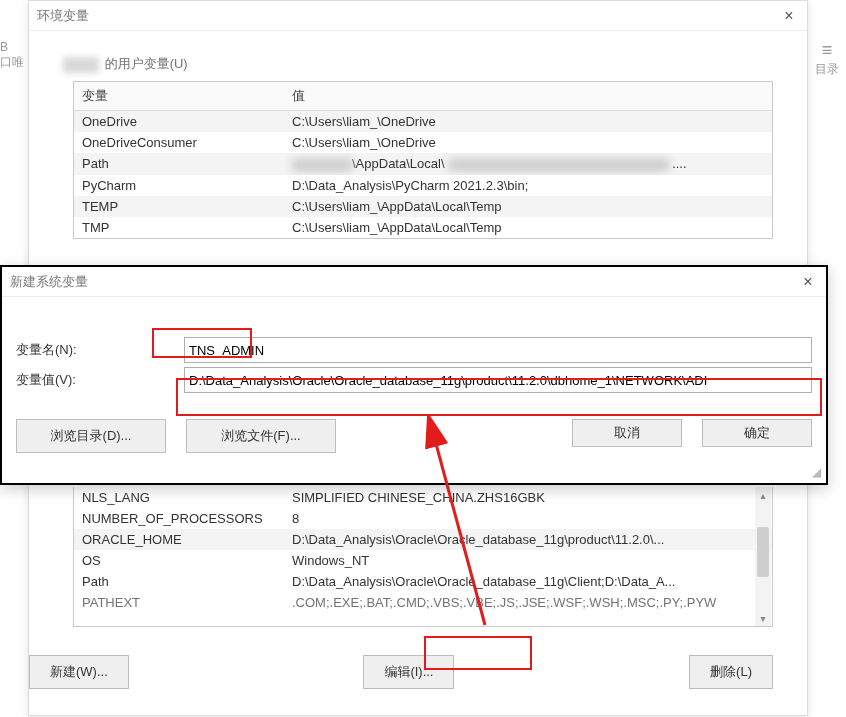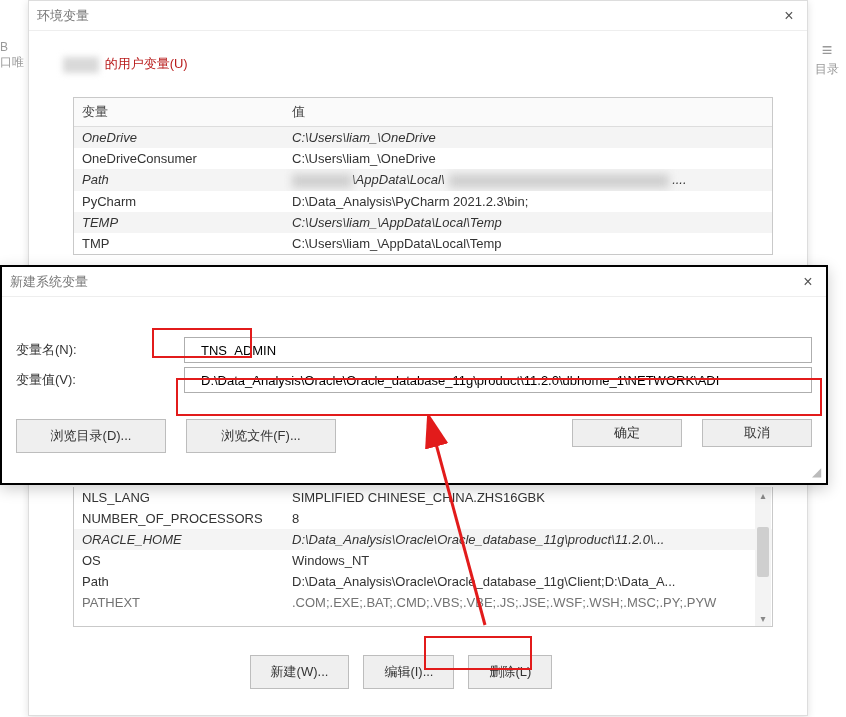--- a/index.html
+++ b/index.html
@@ -36,32 +36,32 @@
     border-bottom: 1px solid #eee;
   }
   .titlebar .title { flex: 1; }
   .close-x {
     width: 20px; height: 20px; line-height: 20px;
     text-align: center; color: #555; font-size: 16px;
     cursor: pointer;
   }
   .section-label {
     padding: 24px 0 8px 34px;
-    color: #b91c1c;
+    color: #737373;
   }
   .blur-chip {
     display: inline-block;
     width: 36px; height: 16px;
     background: #d9d9d9;
     filter: blur(3px);
     vertical-align: middle;
     margin-right: 2px;
   }
   .table-wrap {
-    margin: 16px 34px 0 44px;
+    margin: 0 34px 0 44px;
     border: 1px solid #c9c9c9;
   }
   table.vars {
     width: 100%;
     border-collapse: collapse;
     font-size: 13px;
   }
   table.vars th {
     text-align: left;
     font-weight: normal;
@@ -71,21 +71,21 @@
     color: #444;
   }
   table.vars td {
     padding: 3px 8px;
     white-space: nowrap;
     overflow: hidden;
     text-overflow: ellipsis;
     max-width: 0;
   }
   table.vars col.c1 { width: 210px; }
-  table.vars tbody tr.alt { background: #f4f4f4; font-style: italic; }
+  table.vars tbody tr.alt { background: #f4f4f4; }
   .blur-line {
     display: inline-block;
     height: 14px;
     background: #cfcfcf;
     filter: blur(4px);
     vertical-align: middle;
   }
   .btn {
     display: inline-flex;
     align-items: center;
@@ -95,21 +95,21 @@
     background: #efefef;
     border: 1px solid #bdbdbd;
     color: #333;
     font-size: 13px;
     cursor: pointer;
   }
   .btn-row-right {
     display: flex;
     gap: 14px;
     margin: 18px 34px 0 0;
-    justify-content: center;
+    justify-content: space-between;
   }
 
   
   .sys-table-wrap {
     position: absolute;
     left: 44px;
     top: 486px;
     right: 34px;
     border: 1px solid #c9c9c9;
     border-top: none;
@@ -152,21 +152,21 @@
   .form-row {
     display: flex;
     align-items: center;
     margin: 14px 14px 0 14px;
   }
   .form-row .lbl { width: 168px; }
   .form-row input[type=text] {
     flex: 1;
     height: 26px;
     border: 1px solid #aeaeae;
-    padding: 0 16px;
+    padding: 0 4px;
     font-size: 13px;
     font-family: inherit;
   }
   .dlg-btn-row {
     display: flex;
     gap: 20px;
     margin: 26px 14px 0 14px;
   }
   .dlg-btn-row .spacer { flex: 1; }
   .dlg-btn-row .btn { min-width: 150px; }
@@ -323,22 +323,22 @@
   </div>
   <div class="form-row" style="margin-top:4px">
     <span class="lbl">变量值(V):</span>
     <input type="text" value="D:\Data_Analysis\Oracle\Oracle_database_11g\product\11.2.0\dbhome_1\NETWORK\ADI" style="">
   </div>
 
   <div class="dlg-btn-row">
     <div class="btn">浏览目录(D)...</div>
     <div class="btn">浏览文件(F)...</div>
     <div class="spacer"></div>
+    <div class="btn small">取消</div>
     <div class="btn small">确定</div>
-    <div class="btn small">取消</div>
   </div>
   <div class="grip">◢</div>
 </div>
 
 <div class="anno" style="left:152px; top:328px; width:100px; height:30px;"></div>
 <div class="anno" style="left:176px; top:378px; width:646px; height:38px;"></div>
 <div class="anno" style="left:424px; top:636px; width:108px; height:34px;"></div>
 
 <svg class="arrow-svg" width="110" height="250" style="left:400px; top:415px;">
   <defs>

